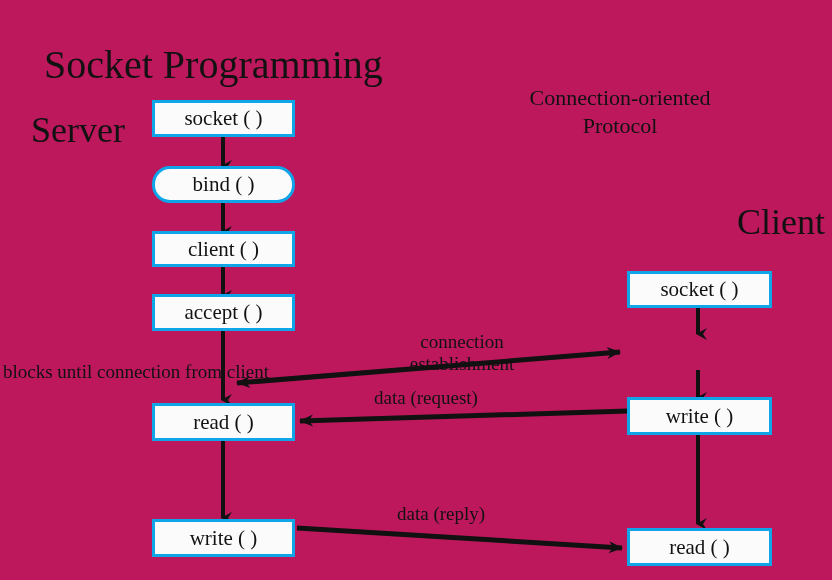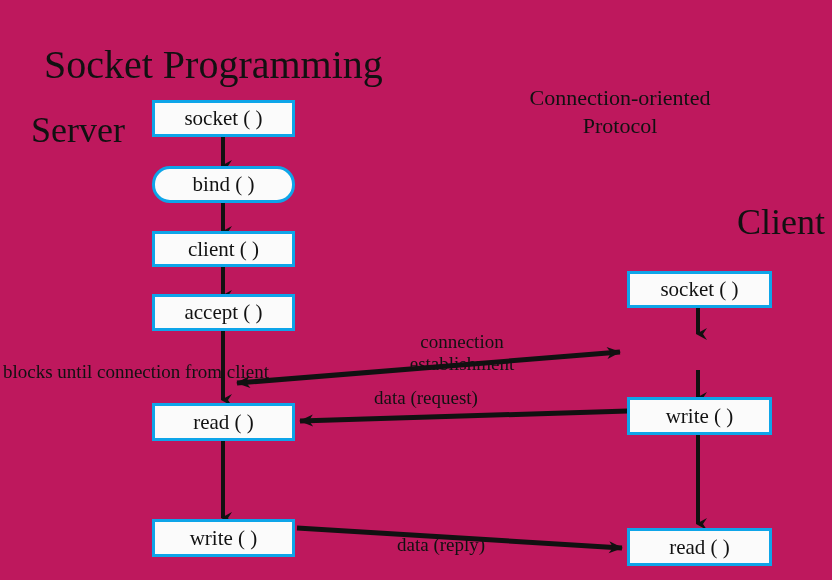--- a/index.html
+++ b/index.html
@@ -167,15 +167,15 @@
 
   <div class="txt edge-label center" style="left:372px; top:303px; width:180px;margin-top:28px;">
     <span>connection</span>
     <br>
     <span>establishment</span>
   </div>
 
   <div class="txt edge-label" style="left:374px; top:388px;">data (request)</div>
 
 
-  <div class="txt edge-label" style="left:397px; top:504px;margin-top:31px;">data (reply)</div>
+  <div class="txt edge-label" style="left:397px; top:504px;">data (reply)</div>
 
 </div>
 
 </body></html>

